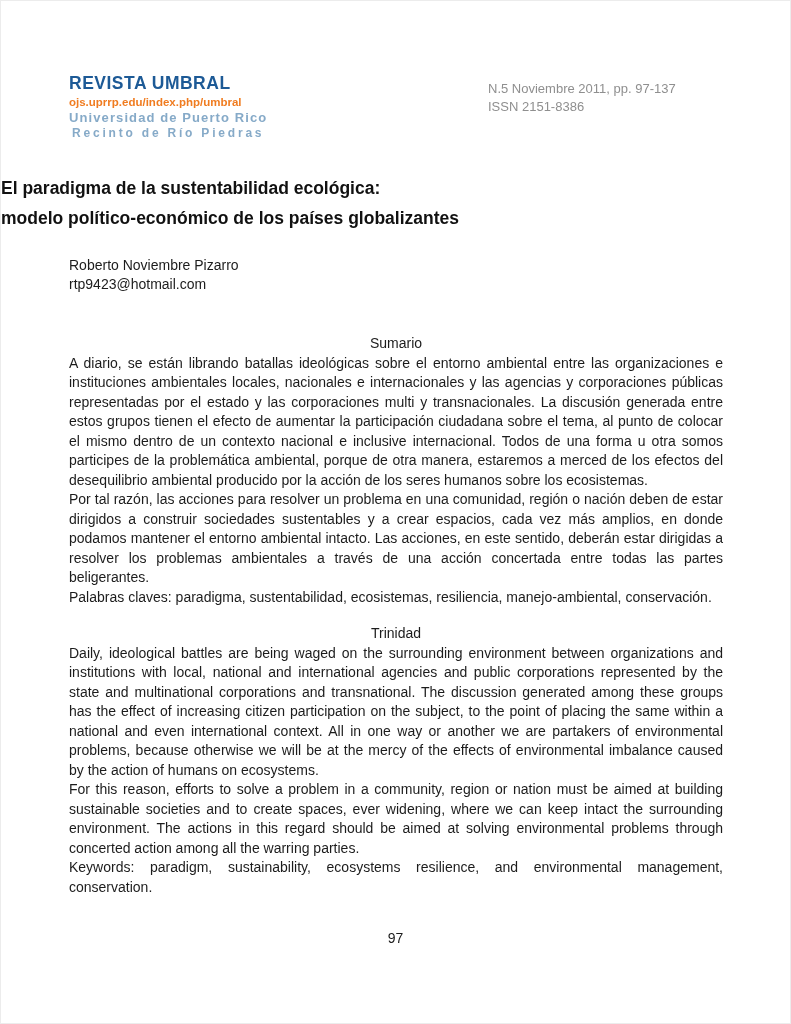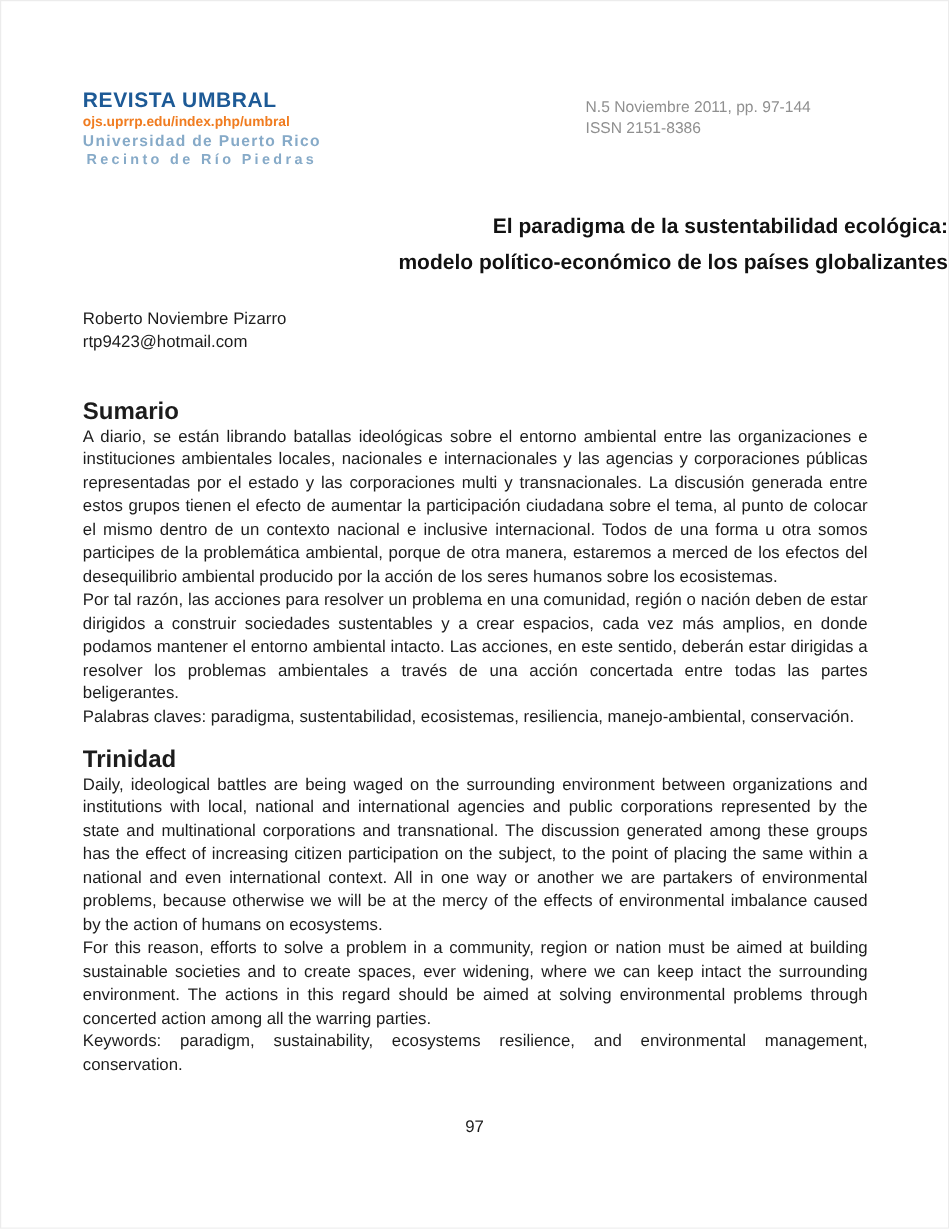--- a/index.html
+++ b/index.html
@@ -64,21 +64,21 @@
     color: #8f8f8f;
     line-height: 18px;
   }
 
   
   .article-title {
     position: absolute;
     left: 0;
     right: 0;
     top: 172px;
-    text-align: right;
+    text-align: left;
     font-size: 17.5px;
     font-weight: bold;
     color: #111111;
     line-height: 30px;
   }
 
   
   .author-block {
     position: absolute;
     left: 68px;
@@ -92,23 +92,24 @@
   .content {
     position: absolute;
     left: 68px;
     width: 654px;
     top: 333px;
     font-size: 14px;
     line-height: 19.5px;
     color: #1c1c1c;
   }
   .section-heading {
-    font-weight: bold;
+    font-weight: normal;
     margin: 0;
-    font-size: 20px;
+    font-size: 14px;
+    text-align: center;
   }
   .section-heading.summary-heading {
     margin-top: 17px;
   }
   .content p {
     margin: 0;
     text-align: justify;
   }
 
   
@@ -128,21 +129,21 @@
 <div class="page">
 
   <div class="journal-block">
     <div class="journal-name">REVISTA UMBRAL</div>
     <div class="journal-url">ojs.uprrp.edu/index.php/umbral</div>
     <div class="journal-inst">Universidad de Puerto Rico</div>
     <div class="journal-campus">Recinto de Río Piedras</div>
   </div>
 
   <div class="issue-block">
-    <div>N.5 Noviembre 2011, pp. 97-144</div>
+    <div>N.5 Noviembre 2011, pp. 97-137</div>
     <div>ISSN 2151-8386</div>
   </div>
 
   <div class="article-title">
     <div>El paradigma de la sustentabilidad ecológica:</div>
     <div>modelo político-económico de los países globalizantes</div>
   </div>
 
   <div class="author-block">
     <div>Roberto Noviembre Pizarro</div>

